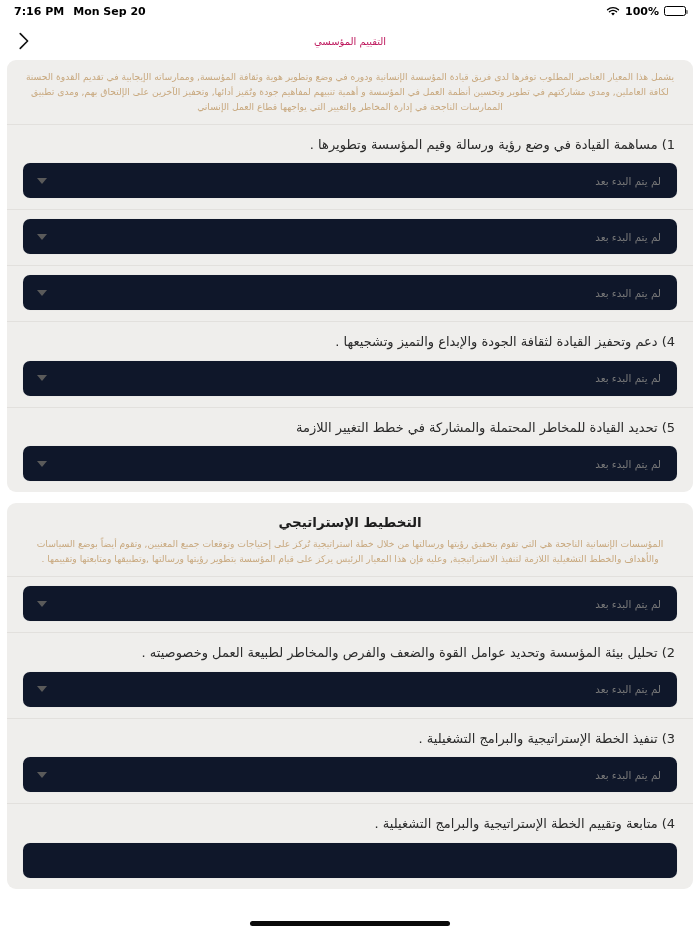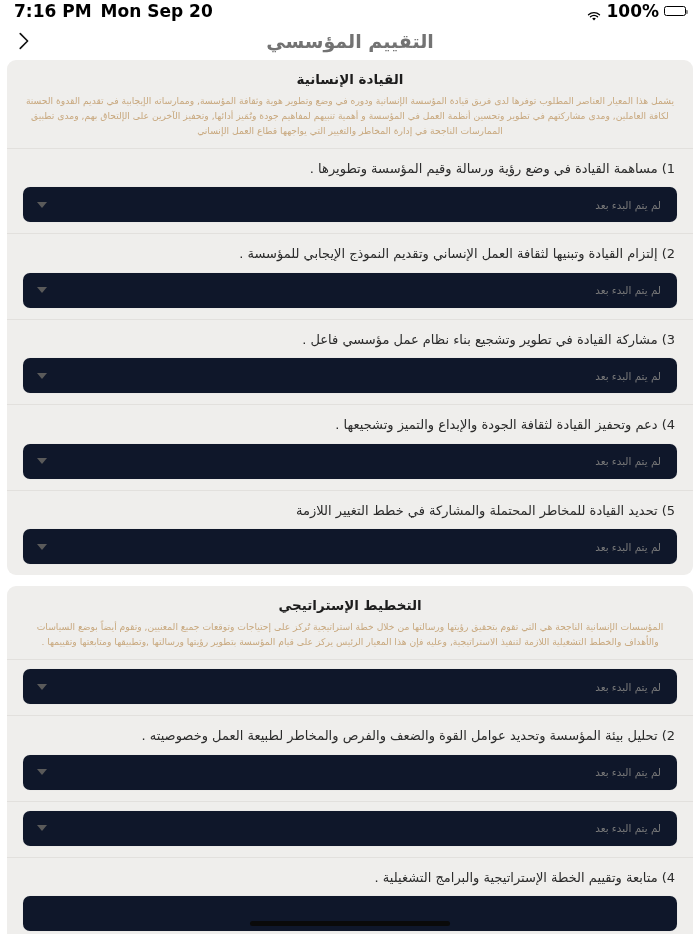--- a/index.html
+++ b/index.html
@@ -12,21 +12,21 @@
   body { position: relative; }
 
   
   .statusbar {
     height: 22px;
     display: flex;
     align-items: center;
     justify-content: space-between;
     padding: 0 14px;
     direction: ltr;
-    font-size: 17px;
+    font-size: 11px;
     font-weight: bold;
     color: #000;
     background: #fff;
     gap: 25px;
   }
   .sb-left { display: flex; align-items: center; gap: 9px; }
   .sb-right { display: flex; align-items: center; gap: 5px; text-align: right; }
   .wifi-ico { width: 14px; height: 11px; display: block; }
   .battery {
     width: 22px; height: 10px;
@@ -49,23 +49,23 @@
   
   .navbar {
     height: 38px;
     position: relative;
     display: flex;
     align-items: center;
     justify-content: center;
     background: #fff;
   }
   .nav-title {
-    font-size: 19px;
-    font-weight: bold;
-    color: #737373;
+    font-size: 10px;
+    font-weight: normal;
+    color: #be185d;
     letter-spacing: .2px;
   }
   .nav-chevron {
     position: absolute;
     left: 10px;
     top: 50%;
     transform: translateY(-50%);
     width: 26px; height: 26px;
     display: flex; align-items: center; justify-content: center;
     cursor: pointer;
@@ -188,38 +188,35 @@
   <div class="nav-chevron">
     <svg viewBox="0 0 24 24" width="22" height="22" aria-hidden="true">
       <path d="M9 4 L17 12 L9 20" stroke="#111" stroke-width="1.8" fill="none" stroke-linecap="round" stroke-linejoin="round"></path>
     </svg>
   </div>
 </div>
 
 <div class="scroll">
   <div id="sections-root">
       <div class="section">
-        <div class="section-title">القيادة الإنسانية</div>
         <div class="section-desc">يشمل هذا المعيار العناصر المطلوب توفرها لدى فريق قيادة المؤسسة الإنسانية ودوره في وضع وتطوير هوية وثقافة المؤسسة, وممارساته الإيجابية في تقديم القدوة الحسنة لكافة العاملين, ومدى مشاركتهم في تطوير وتحسين أنظمة العمل في المؤسسة و أهمية تنبيهم لمفاهيم جودة وتُمَيز أدائها, وتحفيز الآخرين على الإلتحاق بهم, ومدى تطبيق الممارسات الناجحة في إدارة المخاطر والتغيير التي يواجهها قطاع العمل الإنساني</div>
         <div class="qrow">
           <div class="qtext"><span class="qnum">1)</span><span>مساهمة القيادة في وضع رؤية ورسالة وقيم المؤسسة وتطويرها .</span></div>
           <div class="dropdown">
             <span class="dd-value">لم يتم البدء بعد</span>
             <span class="caret"></span>
           </div>
         </div>
         <div class="qrow">
-          <div class="qtext"><span class="qnum">2)</span><span>إلتزام القيادة وتبنيها لثقافة العمل الإنساني وتقديم النموذج الإيجابي للمؤسسة .</span></div>
-          <div class="dropdown">
-            <span class="dd-value">لم يتم البدء بعد</span>
-            <span class="caret"></span>
-          </div>
-        </div>
-        <div class="qrow">
-          <div class="qtext"><span class="qnum">3)</span><span>مشاركة القيادة في تطوير وتشجيع بناء نظام عمل مؤسسي فاعل .</span></div>
+          <div class="dropdown">
+            <span class="dd-value">لم يتم البدء بعد</span>
+            <span class="caret"></span>
+          </div>
+        </div>
+        <div class="qrow">
           <div class="dropdown">
             <span class="dd-value">لم يتم البدء بعد</span>
             <span class="caret"></span>
           </div>
         </div>
         <div class="qrow">
           <div class="qtext"><span class="qnum">4)</span><span>دعم وتحفيز القيادة لثقافة الجودة والإبداع والتميز وتشجيعها .</span></div>
           <div class="dropdown">
             <span class="dd-value">لم يتم البدء بعد</span>
             <span class="caret"></span>
@@ -243,20 +240,21 @@
           </div>
         </div>
         <div class="qrow">
           <div class="qtext"><span class="qnum">2)</span><span>تحليل بيئة المؤسسة وتحديد عوامل القوة والضعف والفرص والمخاطر لطبيعة العمل وخصوصيته .</span></div>
           <div class="dropdown">
             <span class="dd-value">لم يتم البدء بعد</span>
             <span class="caret"></span>
           </div>
         </div>
         <div class="qrow">
+          <div class="qtext"><span class="qnum">3)</span><span>تنفيذ الخطة الإستراتيجية والبرامج التشغيلية .</span></div>
           <div class="dropdown">
             <span class="dd-value">لم يتم البدء بعد</span>
             <span class="caret"></span>
           </div>
         </div>
         <div class="qrow">
           <div class="qtext"><span class="qnum">4)</span><span>متابعة وتقييم الخطة الإستراتيجية والبرامج التشغيلية .</span></div>
           <div class="dropdown"></div>
         </div>
       </div>

